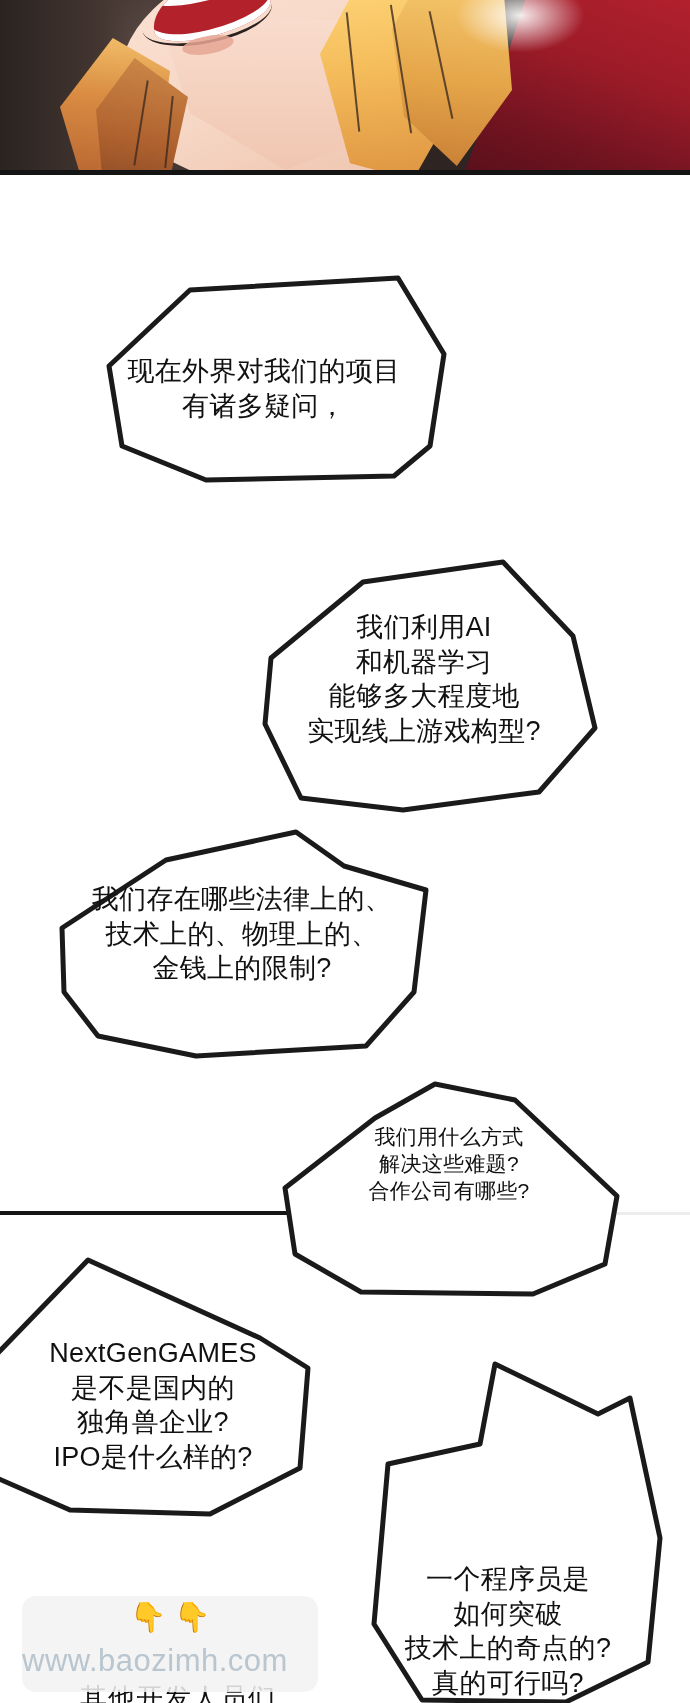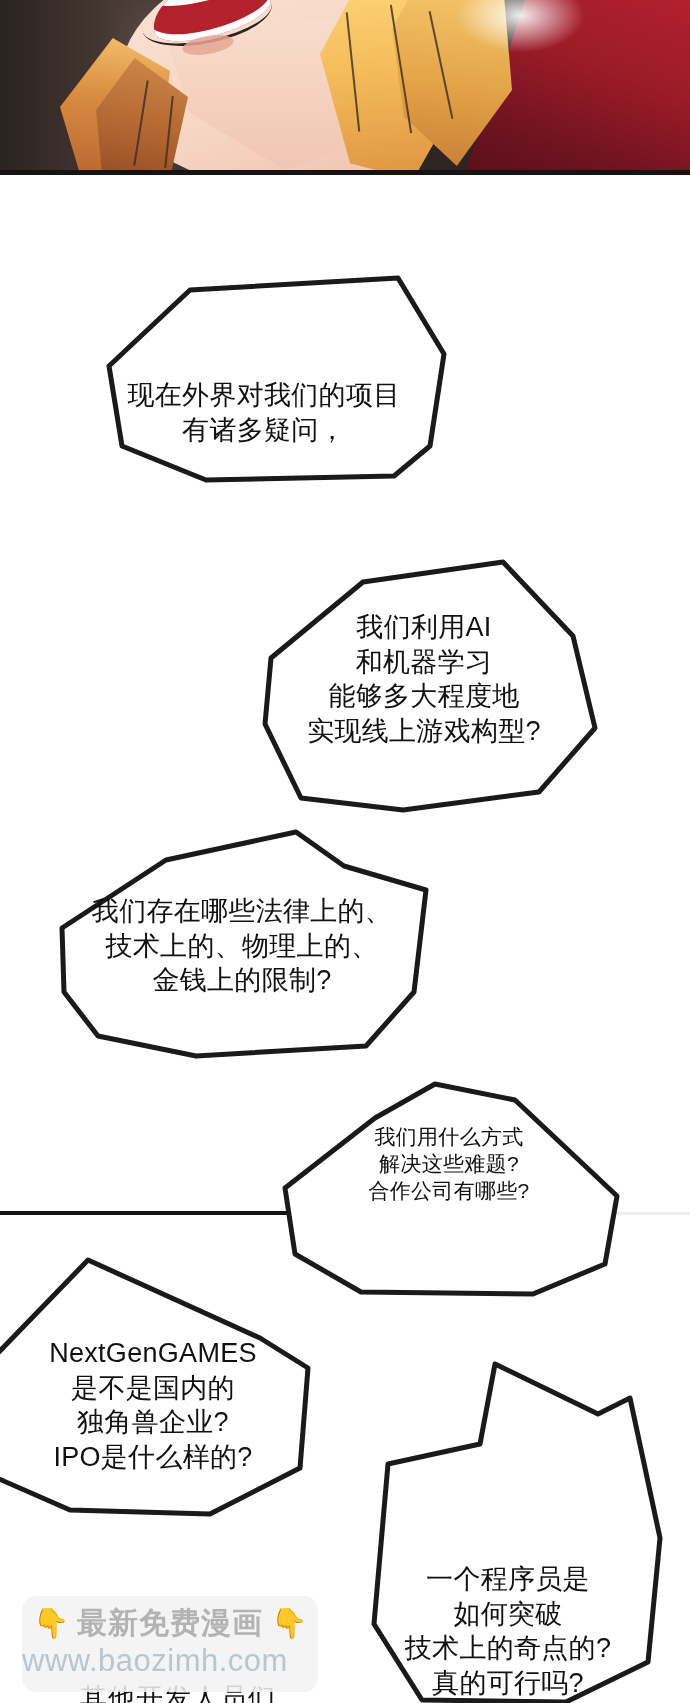--- a/index.html
+++ b/index.html
@@ -261,39 +261,39 @@
     <div class="art-highlight"></div>
   </div>
 
   <div class="panel-divider" style="top:1211px;"></div>
   <div class="panel-divider-faint" style="top:1212px;"></div>
 
   <div class="bubble" style="left:78px; top:268px; width:372px; height:222px;">
     <svg width="372" height="222" viewBox="0 0 372 222" aria-hidden="true">
       <path d="M31,98 L112,22 L320,10 L366,86 L352,178 L316,208 L128,212 L44,178 Z" fill="#ffffff" stroke="#1a1a1a" stroke-width="5" stroke-linejoin="round" stroke-linecap="round"></path>
     </svg>
-    <div class="bubble-text" style="top:86px; font-size:27px;margin-top:24px;">现在外界对我们的项目
+    <div class="bubble-text" style="top:86px; font-size:27px;">现在外界对我们的项目
 有诸多疑问，</div>
   </div>
 
   <div class="bubble" style="left:243px; top:548px; width:362px; height:272px;">
     <svg width="362" height="272" viewBox="0 0 362 272" aria-hidden="true">
       <path d="M28,110 L120,34 L260,14 L330,88 L352,180 L296,244 L160,262 L58,250 L22,176 Z" fill="#ffffff" stroke="#1a1a1a" stroke-width="5" stroke-linejoin="round" stroke-linecap="round"></path>
     </svg>
     <div class="bubble-text" style="top:62px; font-size:27px;">我们利用AI
 和机器学习
 能够多大程度地
 实现线上游戏构型?</div>
   </div>
 
   <div class="bubble" style="left:46px; top:830px; width:392px; height:232px;">
     <svg width="392" height="232" viewBox="0 0 392 232" aria-hidden="true">
       <path d="M16,98 L120,30 L250,2 L298,36 L380,60 L368,162 L320,216 L150,226 L52,206 L18,162 Z" fill="#ffffff" stroke="#1a1a1a" stroke-width="5" stroke-linejoin="round" stroke-linecap="round"></path>
     </svg>
-    <div class="bubble-text" style="top:64px; font-size:27px;">我们存在哪些法律上的、
+    <div class="bubble-text" style="top:52px; font-size:27px;">我们存在哪些法律上的、
 技术上的、物理上的、
 金钱上的限制?</div>
   </div>
 
   <div class="bubble" style="left:265px; top:1078px; width:368px; height:226px;">
     <svg width="368" height="226" viewBox="0 0 368 226" aria-hidden="true">
       <path d="M20,110 L110,40 L170,6 L250,22 L352,118 L340,186 L268,216 L96,214 L30,176 Z" fill="#ffffff" stroke="#1a1a1a" stroke-width="5" stroke-linejoin="round" stroke-linecap="round"></path>
     </svg>
     <div class="bubble-text" style="top:46px; font-size:21px;">我们用什么方式
 解决这些难题?
@@ -318,19 +318,18 @@
 如何突破
 技术上的奇点的?
 真的可行吗?</div>
   </div>
 
   <div class="bottom-cut-text">其他开发人员们</div>
 
   <div class="watermark" style="top:1596px;">
     <div class="wm-row1">
       <span class="wm-hand">👇</span>
-      <span class="wm-cn">最新免费漫画</span>
       <span class="wm-hand">👇</span>
     </div>
     <div class="wm-url">www.baozimh.com</div>
   </div>
 
 </div>
 
 </body></html>

